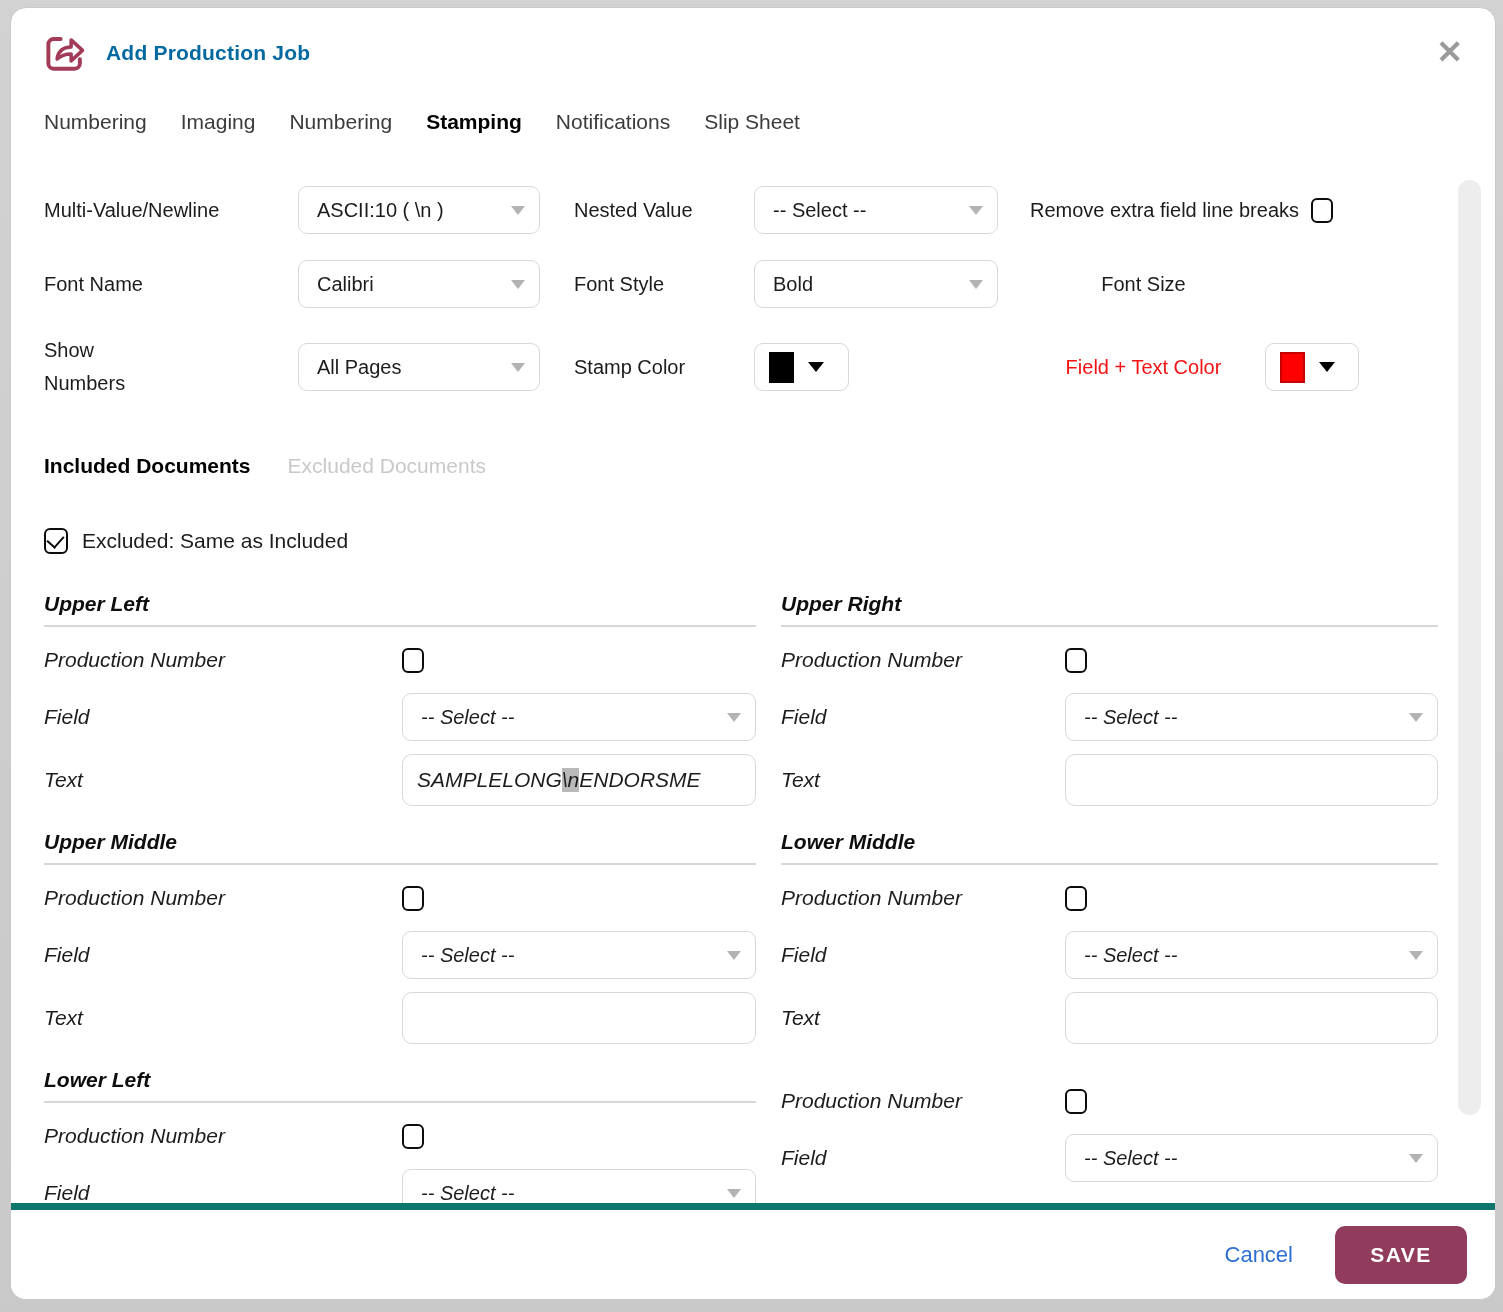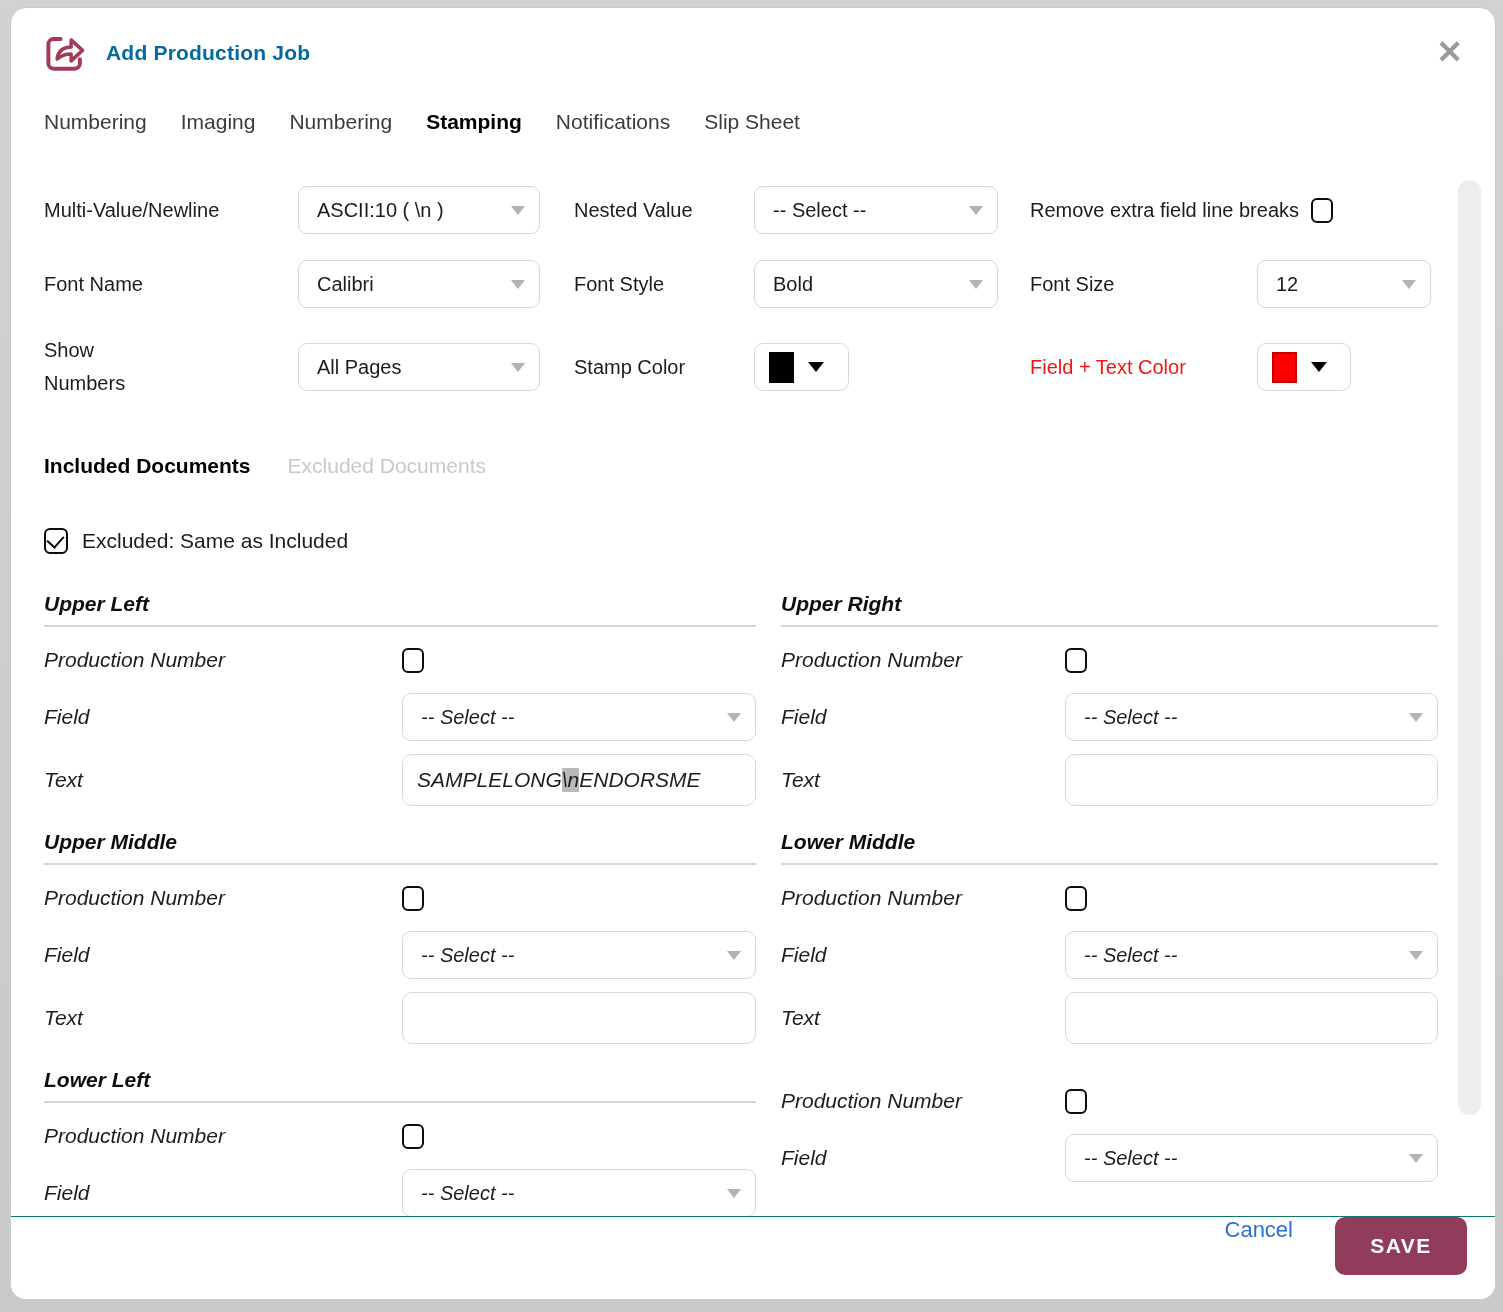--- a/index.html
+++ b/index.html
@@ -22,21 +22,21 @@
   .settings { margin-top:52px; display:grid; grid-template-columns:254px 242px 34px 180px 244px 32px 1fr; row-gap:26px; align-items:center; }
   .lbl { font-size:20px; color:#1c1c1c; }
   .lbl.narrow { max-width:120px; line-height:1.65; }
   .red-lbl { color:#F51313; }
   .dd { position:relative; height:48px; background:#fff; border:1px solid #d8d8d8; border-radius:9px; display:flex; align-items:center; padding:0 38px 0 18px; font-size:20px; color:#1c1c1c; cursor:pointer; }
   .caret { position:absolute; right:14px; top:50%; margin-top:-4px; width:0; height:0; border-left:7px solid transparent; border-right:7px solid transparent; border-top:9px solid #b3b3b3; }
   .cb { width:22px; height:25px; border:2.5px solid #0c0c0c; border-radius:6px; background:#fff; cursor:pointer; flex:0 0 auto; position:relative; }
   .cb.checked::after { content:""; position:absolute; left:4px; top:2px; width:9px; height:13px; border-right:2.5px solid #0c0c0c; border-bottom:2.5px solid #0c0c0c; transform:rotate(42deg); }
   .inline-flex { display:flex; align-items:center; }
   .checkline { gap:12px; }
-  .col7-pair { gap:0; }
+  .col7-pair { gap:8px;text-align:center; }
   .col7-pair .lbl { width:227px; }
   .color-btn { width:95px; height:48px; border:1px solid #d8d8d8; border-radius:9px; background:#fff; display:flex; align-items:center; gap:14px; padding:0 14px; cursor:pointer; }
   .swatch { width:25px; height:31px; }
   .swatch.red-border { border:2px solid #c40000; }
   .black-caret { width:0; height:0; border-left:8px solid transparent; border-right:8px solid transparent; border-top:10px solid #000; }
 
   
   .doc-tabs { display:flex; gap:37px; margin-top:54px; }
   .doc-tab { font-size:21px; cursor:pointer; }
   .doc-tab.active { font-weight:700; color:#000; }
@@ -52,21 +52,21 @@
   .srow { display:grid; grid-template-columns:358px 1fr; align-items:center; margin-top:13px; min-height:40px; }
   .col-right .srow { grid-template-columns:284px 1fr; }
   .srow .lbl { font-size:21px; }
   .text-input { height:52px; border:1px solid #d8d8d8; border-radius:10px; background:#fff; display:flex; align-items:center; padding:0 14px; font-size:21px; color:#1c1c1c; white-space:nowrap; overflow:hidden; cursor:text; }
   .hl { background:#b9b9b9; }
 
   
   .scroll-thumb { position:absolute; right:14px; top:172px; width:23px; height:935px; background:#ededed; border-radius:12px; cursor:grab; }
 
   
-  .footer { position:absolute; left:0; right:0; bottom:0; height:83px; border-top:1px solid #0f766e; background:#fff; display:flex; align-items:flex-start; justify-content:flex-end; gap:42px; padding-right:28px; }
+  .footer { position:absolute; left:0; right:0; bottom:0; height:96px; border-top:7px solid #0f766e; background:#fff; display:flex; align-items:center; justify-content:flex-end; gap:42px; padding-right:28px; }
   .cancel-link { font-size:22px; color:#2D6FD2; cursor:pointer; }
   .save-btn { width:132px; height:58px; background:#923C5D; color:#fff; border:none; border-radius:10px; font-size:21px; font-weight:600; letter-spacing:1.5px; font-family:"Liberation Sans", sans-serif; cursor:pointer; }
 </style>
 </head>
 <body>
 
 <div class="stage">
   <div class="modal">
     <div class="modal-inner">
 
@@ -114,24 +114,20 @@
           </div>
         <div></div>
         <div class="lbl">Font Style</div>
         <div class="dd">
             <span>Bold</span>
             <span class="caret"></span>
           </div>
         <div></div>
         <div class="inline-flex col7-pair">
           <span class="lbl">Font Size</span>
-          <div class="dd" style="width:174px;">
-              <span>12</span>
-              <span class="caret"></span>
-            </div>
         </div>
 
         <div class="lbl narrow">Show Numbers</div>
         <div class="dd">
             <span>All Pages</span>
             <span class="caret"></span>
           </div>
         <div></div>
         <div class="lbl">Stamp Color</div>
         <div>

